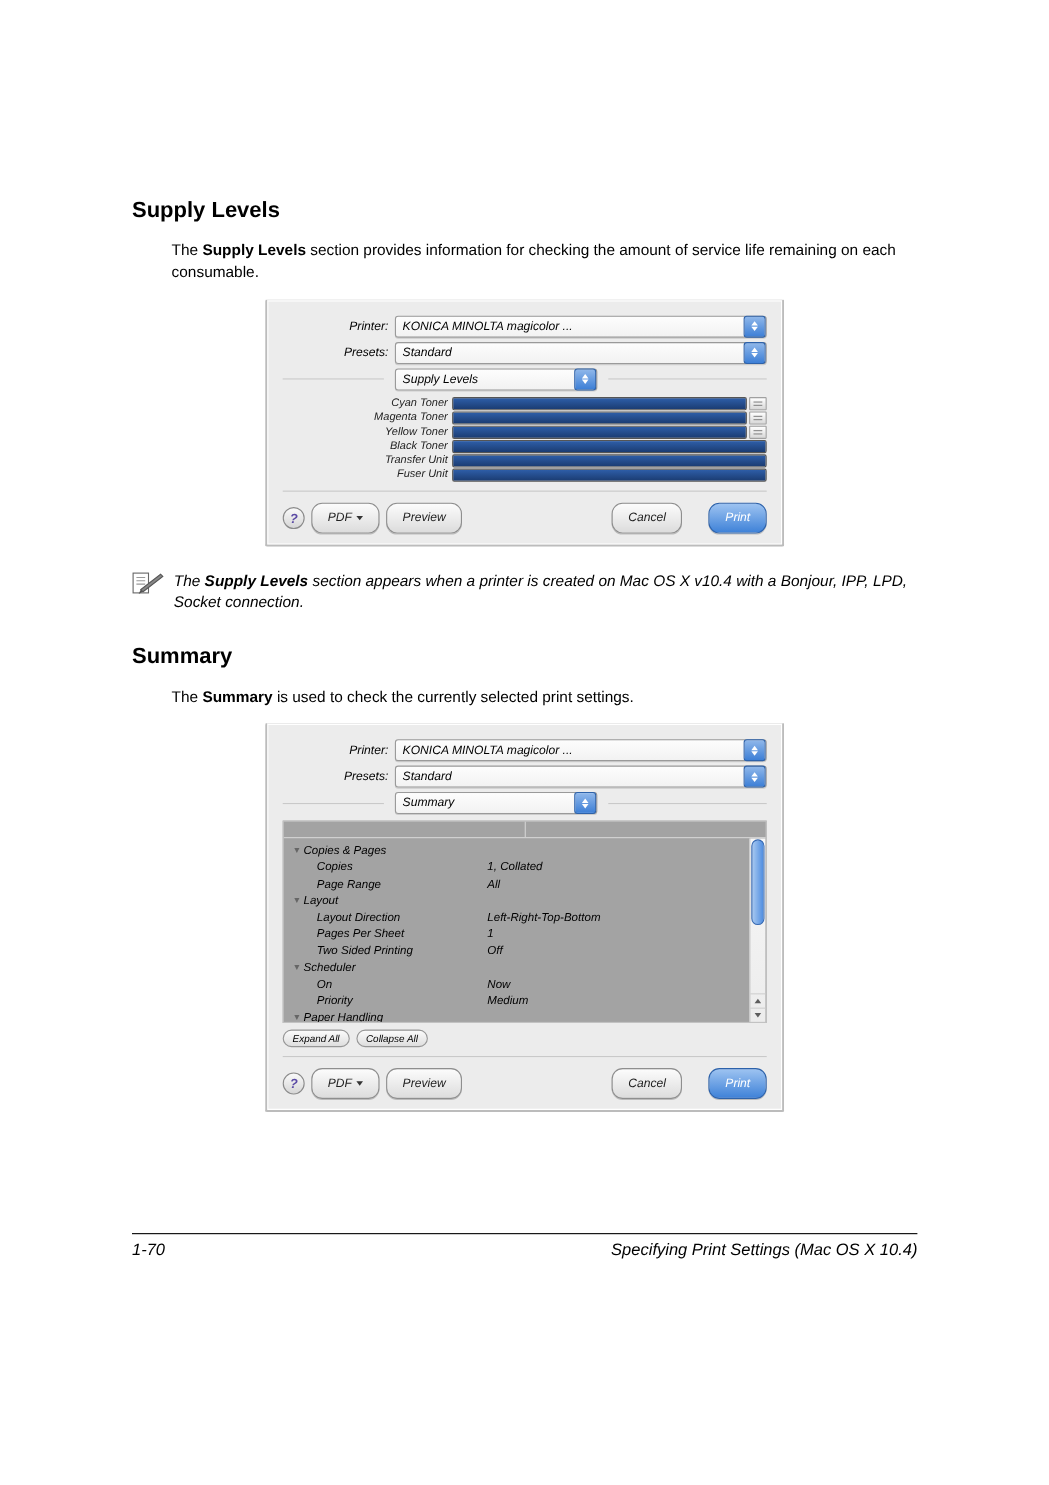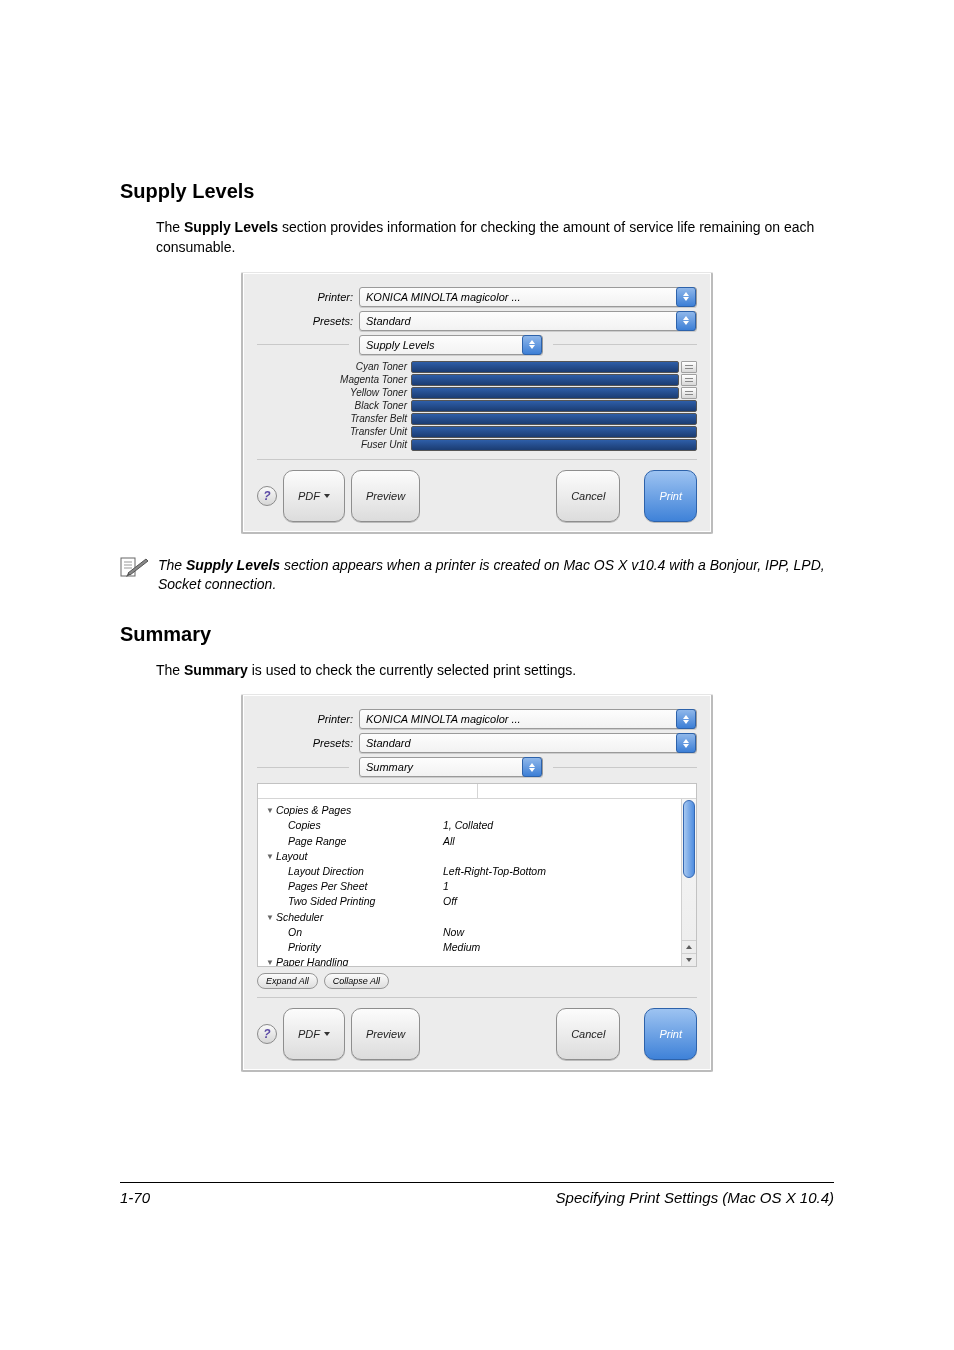--- a/index.html
+++ b/index.html
@@ -176,21 +176,21 @@
     border: 1px solid #8a8a8a;
     display: flex;
     align-items: center;
     justify-content: center;
     font-size: 12px;
     font-weight: bold;
     color: #5b4aa5;
   }
   .pill-btn {
     height: 18px;
-    padding: 16px 14px;
+    padding: 4px 14px;
     border-radius: 10px;
     background: linear-gradient(#fcfcfc,#dcdcdc);
     border: 1px solid #8e8e8e;
     font-size: 11px;
     display: flex;
     align-items: center;
     color: #222;
     box-shadow: 0 1px 0 #bbb;
   }
   .pill-btn .tri {
@@ -222,21 +222,21 @@
     line-height: 1.4;
     margin-left: 8px;
   }
   .note-text .bold-ital {
     font-weight: bold;
   }
 
   .summary-box {
     margin-top: 6px;
     border: 1px solid #c2c2c2;
-    background: #ffffff;
+    background: #a3a3a3;
     height: 182px;
     display: flex;
     flex-direction: column;
   }
   .summary-header-line {
     height: 14px;
     border-bottom: 1px solid #d5d5d5;
     position: relative;
   }
   .summary-header-line .col-div {
@@ -382,26 +382,20 @@
           </div>
         <div class="supply-row">
             <div class="slbl">Yellow Toner</div>
             <div class="supply-bar-wrap">
               <div class="supply-bar"></div>
               <div class="end-icon"></div>
             </div>
           </div>
         <div class="supply-row">
             <div class="slbl">Black Toner</div>
-            <div class="supply-bar-wrap">
-              <div class="supply-bar"></div>
-            </div>
-          </div>
-        <div class="supply-row">
-            <div class="slbl">Transfer Belt</div>
             <div class="supply-bar-wrap">
               <div class="supply-bar"></div>
             </div>
           </div>
         <div class="supply-row">
             <div class="slbl">Transfer Unit</div>
             <div class="supply-bar-wrap">
               <div class="supply-bar"></div>
             </div>
           </div>

